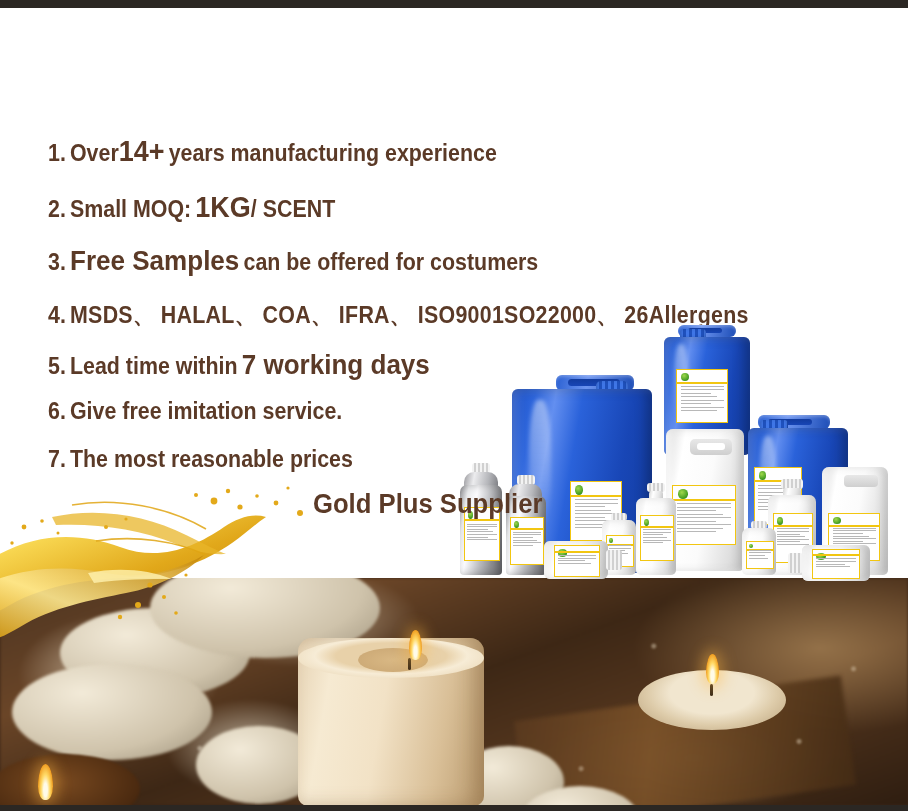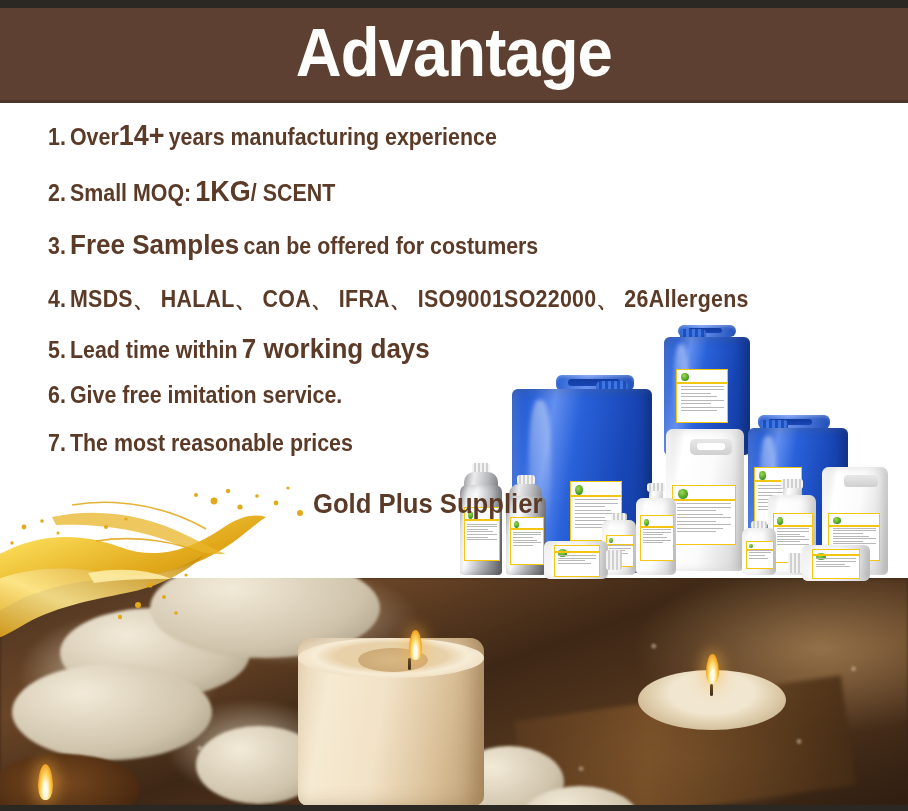--- a/index.html
+++ b/index.html
@@ -22,21 +22,21 @@
     color:#fdfdfb;
     font-family:"Liberation Sans Narrow","Liberation Sans",sans-serif;
     font-size:69px;font-weight:bold;line-height:1;
     letter-spacing:-1px;
     transform:scaleX(0.92);
     margin-top:-4px;
     white-space:nowrap;
   }
 
   
-  .list-area{position:absolute;left:0;top:84px;width:908px;height:590px;z-index:5;}
+  .list-area{position:absolute;left:0;top:100px;width:908px;height:590px;z-index:5;}
   .adv-item{
     position:absolute;left:48px;
     color:#5b3a27;
     font-family:"Liberation Sans","DejaVu Sans",sans-serif;
     font-weight:bold;
     white-space:nowrap;
     transform:scaleX(0.93);
     transform-origin:left center;
   }
   .adv-item .num{font-size:23px;}
@@ -218,23 +218,20 @@
   .oil{position:absolute;left:0;top:455px;width:330px;height:185px;z-index:10;pointer-events:none;}
   .bottom-strip{position:absolute;left:0;top:805px;width:908px;height:6px;background:#2b2723;}
 </style>
 </head>
 <body>
 
 <div class="page">
 
   <div class="top-strip"></div>
 
-  <div class="header-band">
-    <div class="header-title">Advantage</div>
-  </div>
 
   <div class="list-area">
 
     <div class="adv-item i1">
       <span class="num">1.</span>
       <span class="txt">Over</span><span class="xbig">14+</span>
       <span class="txt">years manufacturing experience</span>
     </div>
 
     <div class="adv-item i2">

